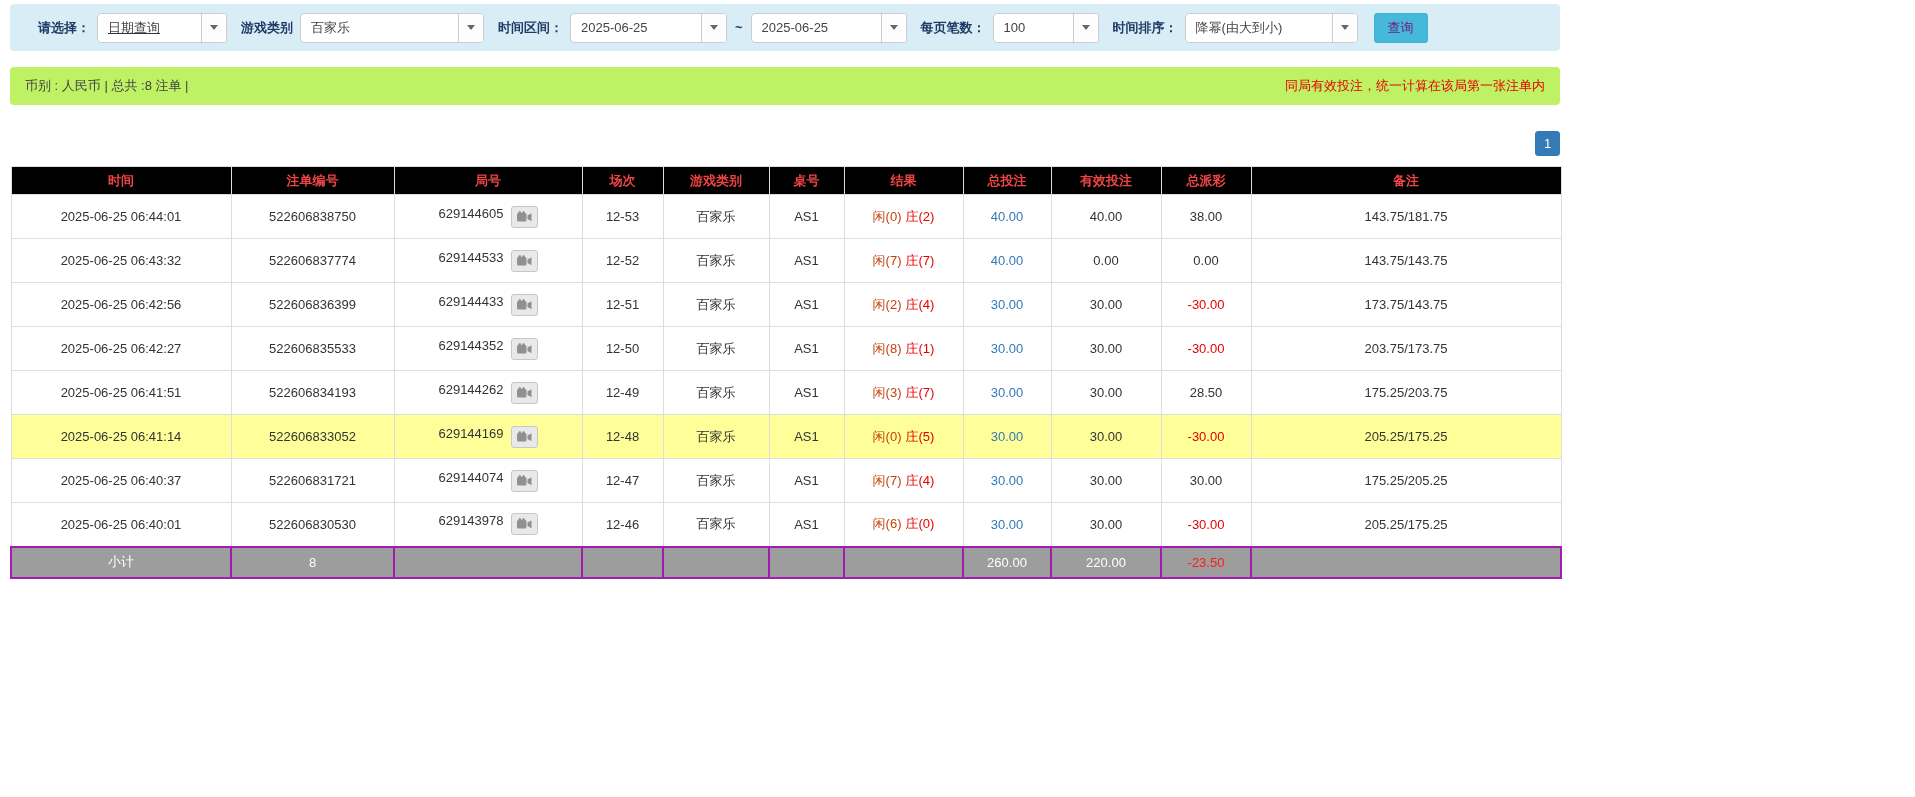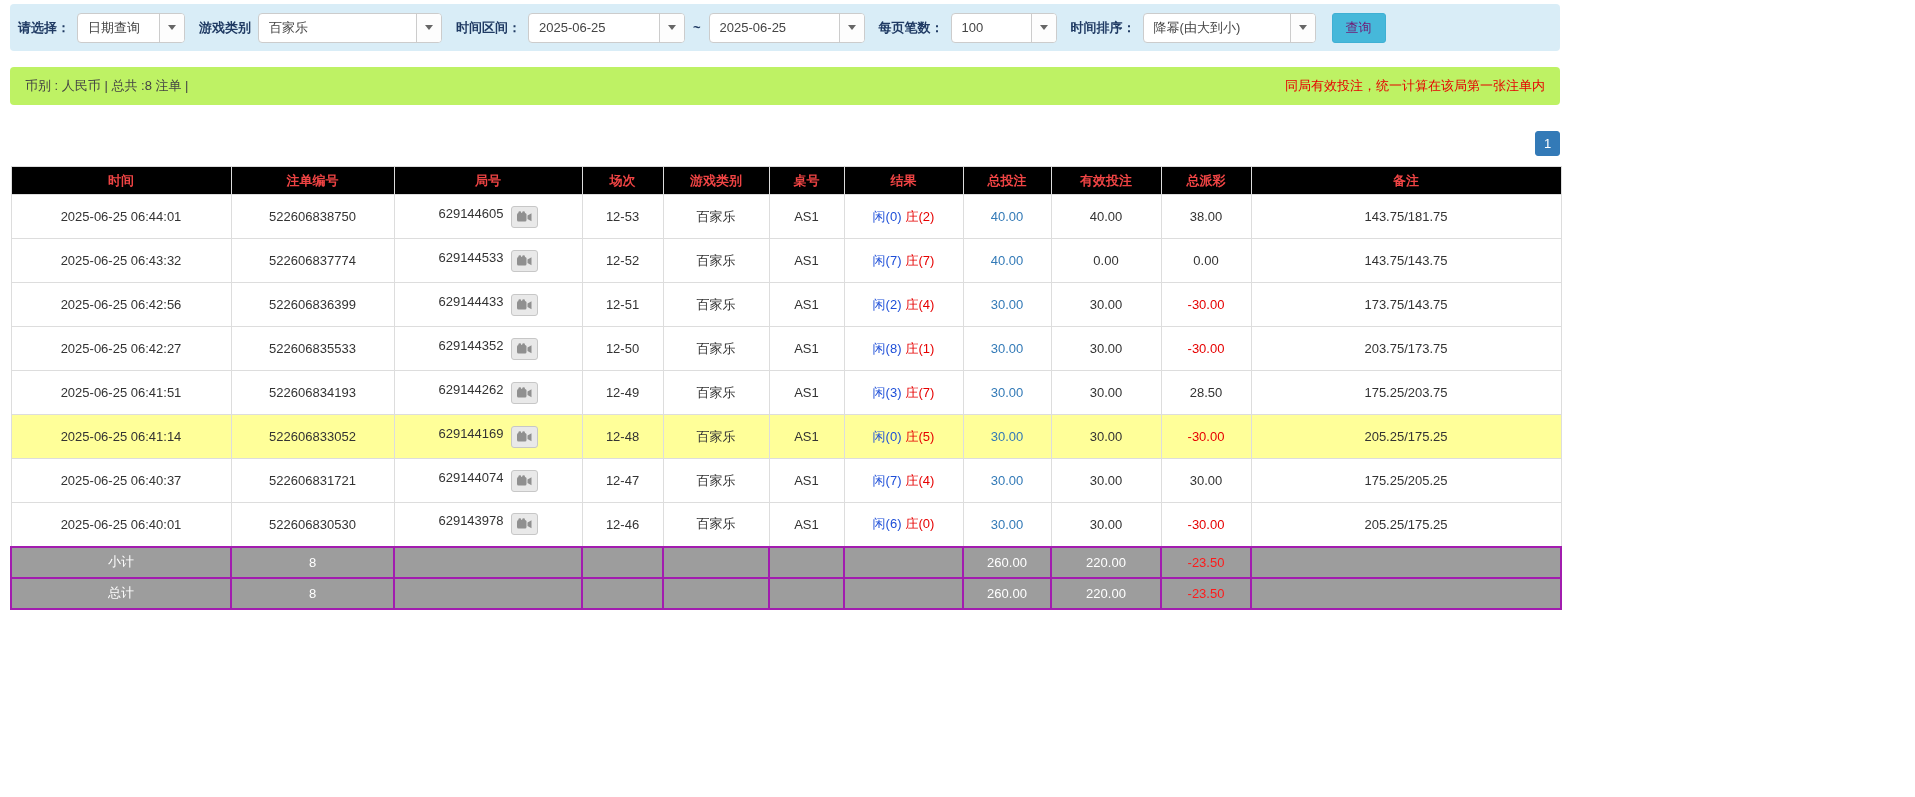--- a/index.html
+++ b/index.html
@@ -13,21 +13,21 @@
   .container { width: 1570px; padding: 4px 10px 20px 10px; }
 
   .page-title {
     font-size: 20px; font-weight: 600; color: #222;
     margin: 4px 0 14px 0;
   }
 
   
   .filter-bar {
     background: #d9edf7; border-radius: 4px;
-    padding: 8px 8px; height: 47px;
+    padding: 8px 28px; height: 47px;
     display: flex; align-items: center;
   }
   .fgroup { display: flex; align-items: center; margin-right: 14px; }
   .flabel { color: #1f3a63; font-weight: bold; font-size: 13px; margin-right: 7px; white-space: nowrap; }
   .combo {
     display: inline-flex; align-items: stretch; height: 30px;
     background: #fff; border: 1px solid #ccc; border-radius: 4px;
     overflow: hidden; cursor: pointer;
   }
   .combo-text {
@@ -36,21 +36,21 @@
   }
   .combo-btn {
     width: 25px; border-left: 1px solid #ccc; background: #fdfdfd;
     display: flex; align-items: center; justify-content: center;
   }
   .caret {
     width: 0; height: 0;
     border-left: 4px solid transparent; border-right: 4px solid transparent;
     border-top: 5px solid #666;
   }
-  .w130 { width: 108px; } .w184 { width: 184px; } .w157 { width: 157px; }
+  .w130 { width: 130px; text-decoration: underline; } .w184 { width: 184px; } .w157 { width: 157px; }
   .w156 { width: 156px; } .w106 { width: 106px; } .w173 { width: 173px; }
   .tilde { margin: 0 8px; color: #1f3a63; font-weight: bold; }
   .search-btn {
     height: 30px; padding: 0 13px; margin-left: 2px;
     background: #46b8da; border: 1px solid #3fb0d4; border-radius: 3px;
     color: #701a75; font-size: 13px; cursor: pointer;
     font-family: inherit;
   }
 
   
@@ -80,21 +80,21 @@
     height: 28px; font-size: 13px; border: 1px solid #ddd;
     text-align: center; padding: 4px 4px;
   }
   td {
     border: 1px solid #ddd; text-align: center;
     height: 44px; font-size: 13px; color: #333; padding: 2px 4px;
     background: #fff;
   }
   tr.highlight td { background: #ffff99; }
   .bet-link { color: #337ab7; text-decoration: none; cursor: pointer; }
-  .player { color: #1d4ed8; margin-right: 4px; }
+  .player { color: #c2410c; margin-right: 4px; }
   .banker { color: #e60000; }
   .negative { color: #e60000; }
   .round-wrap { display: flex; align-items: flex-start; justify-content: center; gap: 7px; }
   .replay-btn {
     display: inline-flex; align-items: center; justify-content: center;
     width: 27px; height: 22px;
     background: #e9e9e9; border: 1px solid #c7c7c7; border-radius: 3px;
     cursor: pointer; padding: 0;
   }
   tfoot td {
@@ -444,29 +444,16 @@
         <td></td>
         <td></td>
         <td></td>
         <td></td>
         <td></td>
         <td>260.00</td>
         <td>220.00</td>
         <td class="negative">-23.50</td>
         <td></td>
       </tr>
-      <tr>
-        <td>总计</td>
-        <td>8</td>
-        <td></td>
-        <td></td>
-        <td></td>
-        <td></td>
-        <td></td>
-        <td>260.00</td>
-        <td>220.00</td>
-        <td class="negative">-23.50</td>
-        <td></td>
-      </tr>
     </tfoot>
   </table>
 
 </div>
 
 </body></html>

